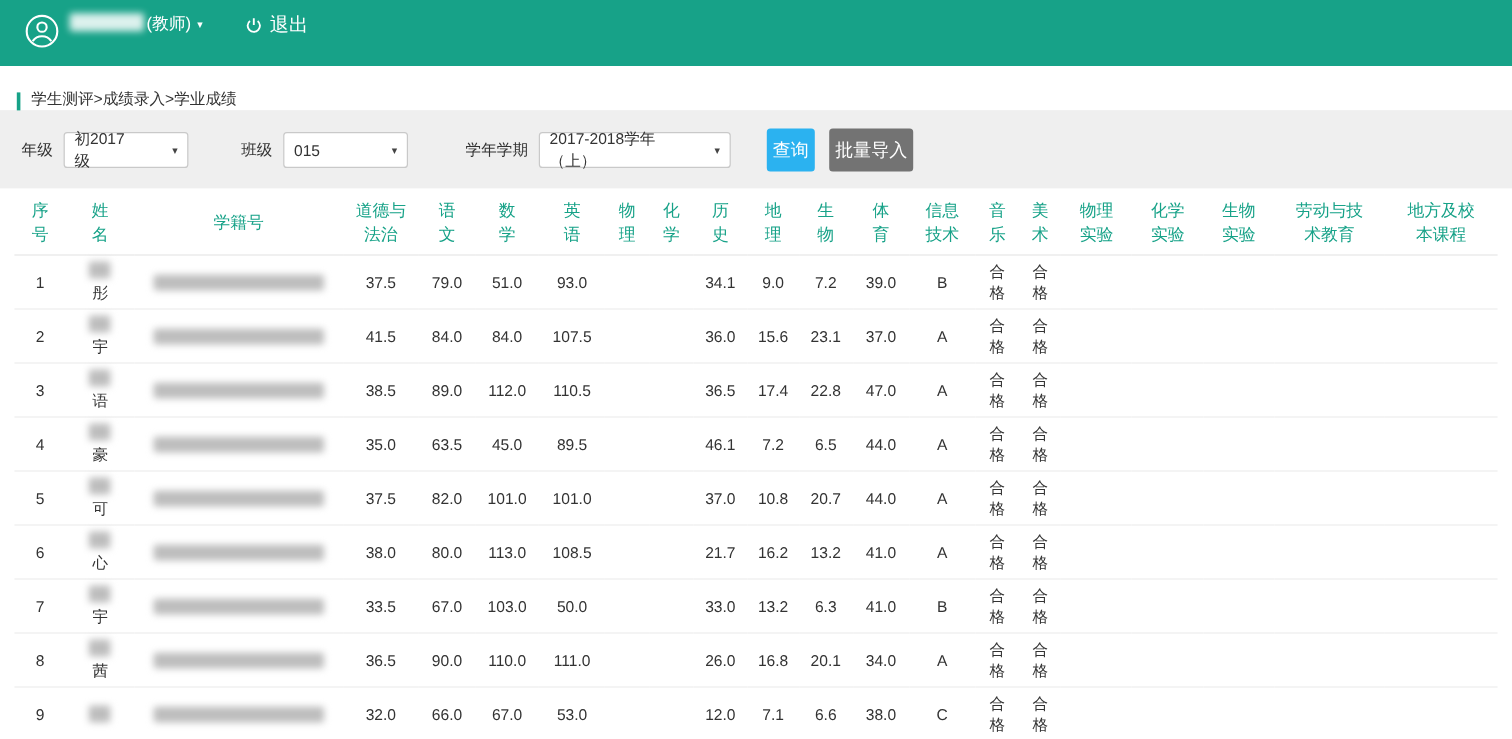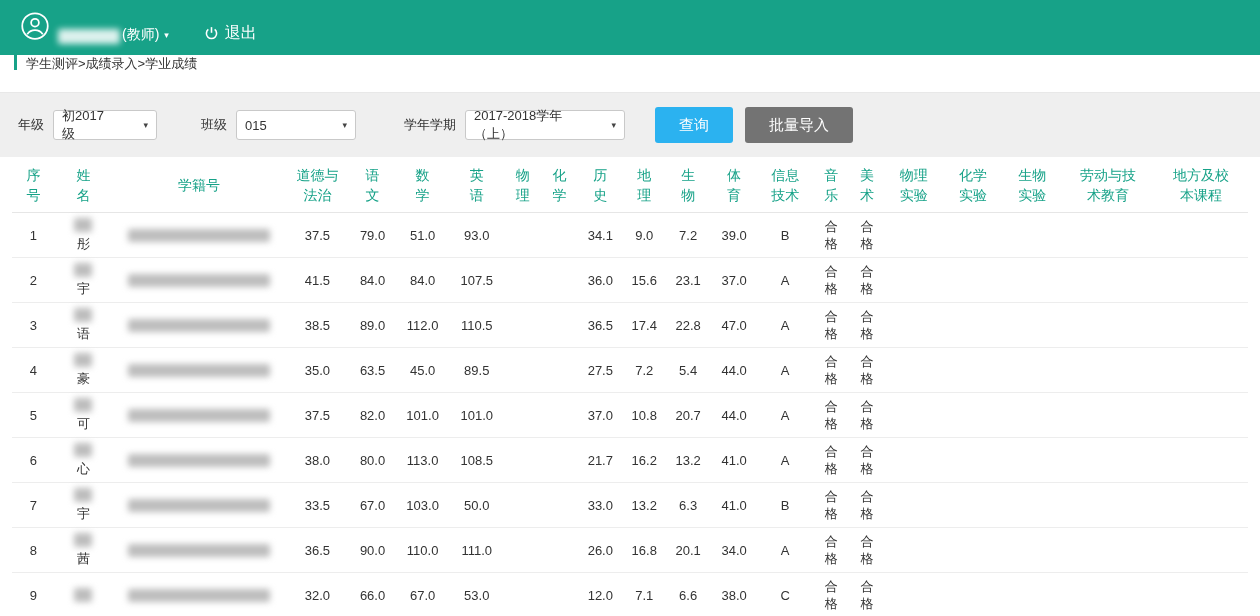--- a/index.html
+++ b/index.html
@@ -12,63 +12,63 @@
   }
 
   
   .topbar {
     height: 55px; flex: 0 0 55px;
     background: #17a288;
     display: flex; align-items: center; justify-content: space-between;
     padding: 0 20px;
   }
   .app-title { color: #fff; font-size: 17px; letter-spacing: 1px; }
-  .topbar-right { display: flex; align-items: flex-end; color: #fff; font-size: 14px; }
+  .topbar-right { display: flex; align-items: flex-start; color: #fff; font-size: 14px; }
   .icon-svg { display: inline-block; vertical-align: middle; }
   .user-blur {
     display: inline-block; width: 62px; height: 15px;
     background: rgba(255,255,255,.85); border-radius: 2px;
     filter: blur(3px); margin: 0 2px 0 8px;
   }
   .user-menu { display: inline-flex; align-items: center; cursor: pointer; }
   .caret { font-size: 9px; margin-left: 5px; }
   .logout {
     display: inline-flex; align-items: center; margin-left: 34px; cursor: pointer; font-size: 16px;
   }
   .logout svg { margin-right: 5px; }
 
   
   .breadcrumb-bar {
     flex: 0 0 38px; height: 38px;
     background: #fff; border-bottom: 1px solid #e8e8e8;
-    display: flex; align-items: flex-start;
+    display: flex; align-items: flex-end;
     padding: 0 14px; font-size: 13px; color: #333;
   }
   .accent { width: 3px; height: 15px; background: #17a288; margin-right: 9px; }
 
   
   .filters {
     flex: 0 0 64px;
     display: flex; align-items: center;
     padding: 0 18px; background: #efefef;
     font-size: 13px; color: #333;
   }
   .filters label { margin-right: 9px; }
   .sel {
     background: #fff; border: 1px solid #c9c9c9; border-radius: 3px;
     height: 30px; display: inline-flex; align-items: center; justify-content: space-between;
     padding: 0 8px; color: #333; cursor: pointer; gap: 34px;
   }
   .sel .caret { color: #444; }
   .sel-grade { width: 104px; margin-right: 44px; }
-  .sel-class { width: 120px; margin-right: 48px; justify-content: space-between; }
+  .sel-class { width: 104px; margin-right: 48px; justify-content: space-between; }
   .sel-term  { width: 160px; }
   .btn {
     height: 36px; border: none; border-radius: 3px; color: #fff;
-    font-size: 15px; padding: 0 24px; cursor: pointer;
+    font-size: 15px; padding: 0 5px; cursor: pointer;
     font-family: inherit;
   }
   .btn-query  { background: #2bb2f0; margin-left: 30px; }
   .btn-import { background: #737373; margin-left: 12px; }
 
   
   .table-panel {
     flex: 1 1 auto; background: #fff; padding: 0 12px; overflow: hidden;
   }
   table { width: 100%; border-collapse: collapse; table-layout: fixed; }
@@ -293,23 +293,23 @@
         <tr>
           <td>4</td>
           <td><div class="blur blur-name"></div><div class="name-char">豪</div></td>
           <td><div class="blur blur-sid"></div></td>
           <td>35.0</td>
           <td>63.5</td>
           <td>45.0</td>
           <td>89.5</td>
           <td></td>
           <td></td>
-          <td>27.5</td>
+          <td>46.1</td>
           <td>7.2</td>
-          <td>5.4</td>
+          <td>6.5</td>
           <td>44.0</td>
           <td>A</td>
           <td>合
 格</td>
           <td>合
 格</td>
           <td></td>
           <td></td>
           <td></td>
           <td></td>

